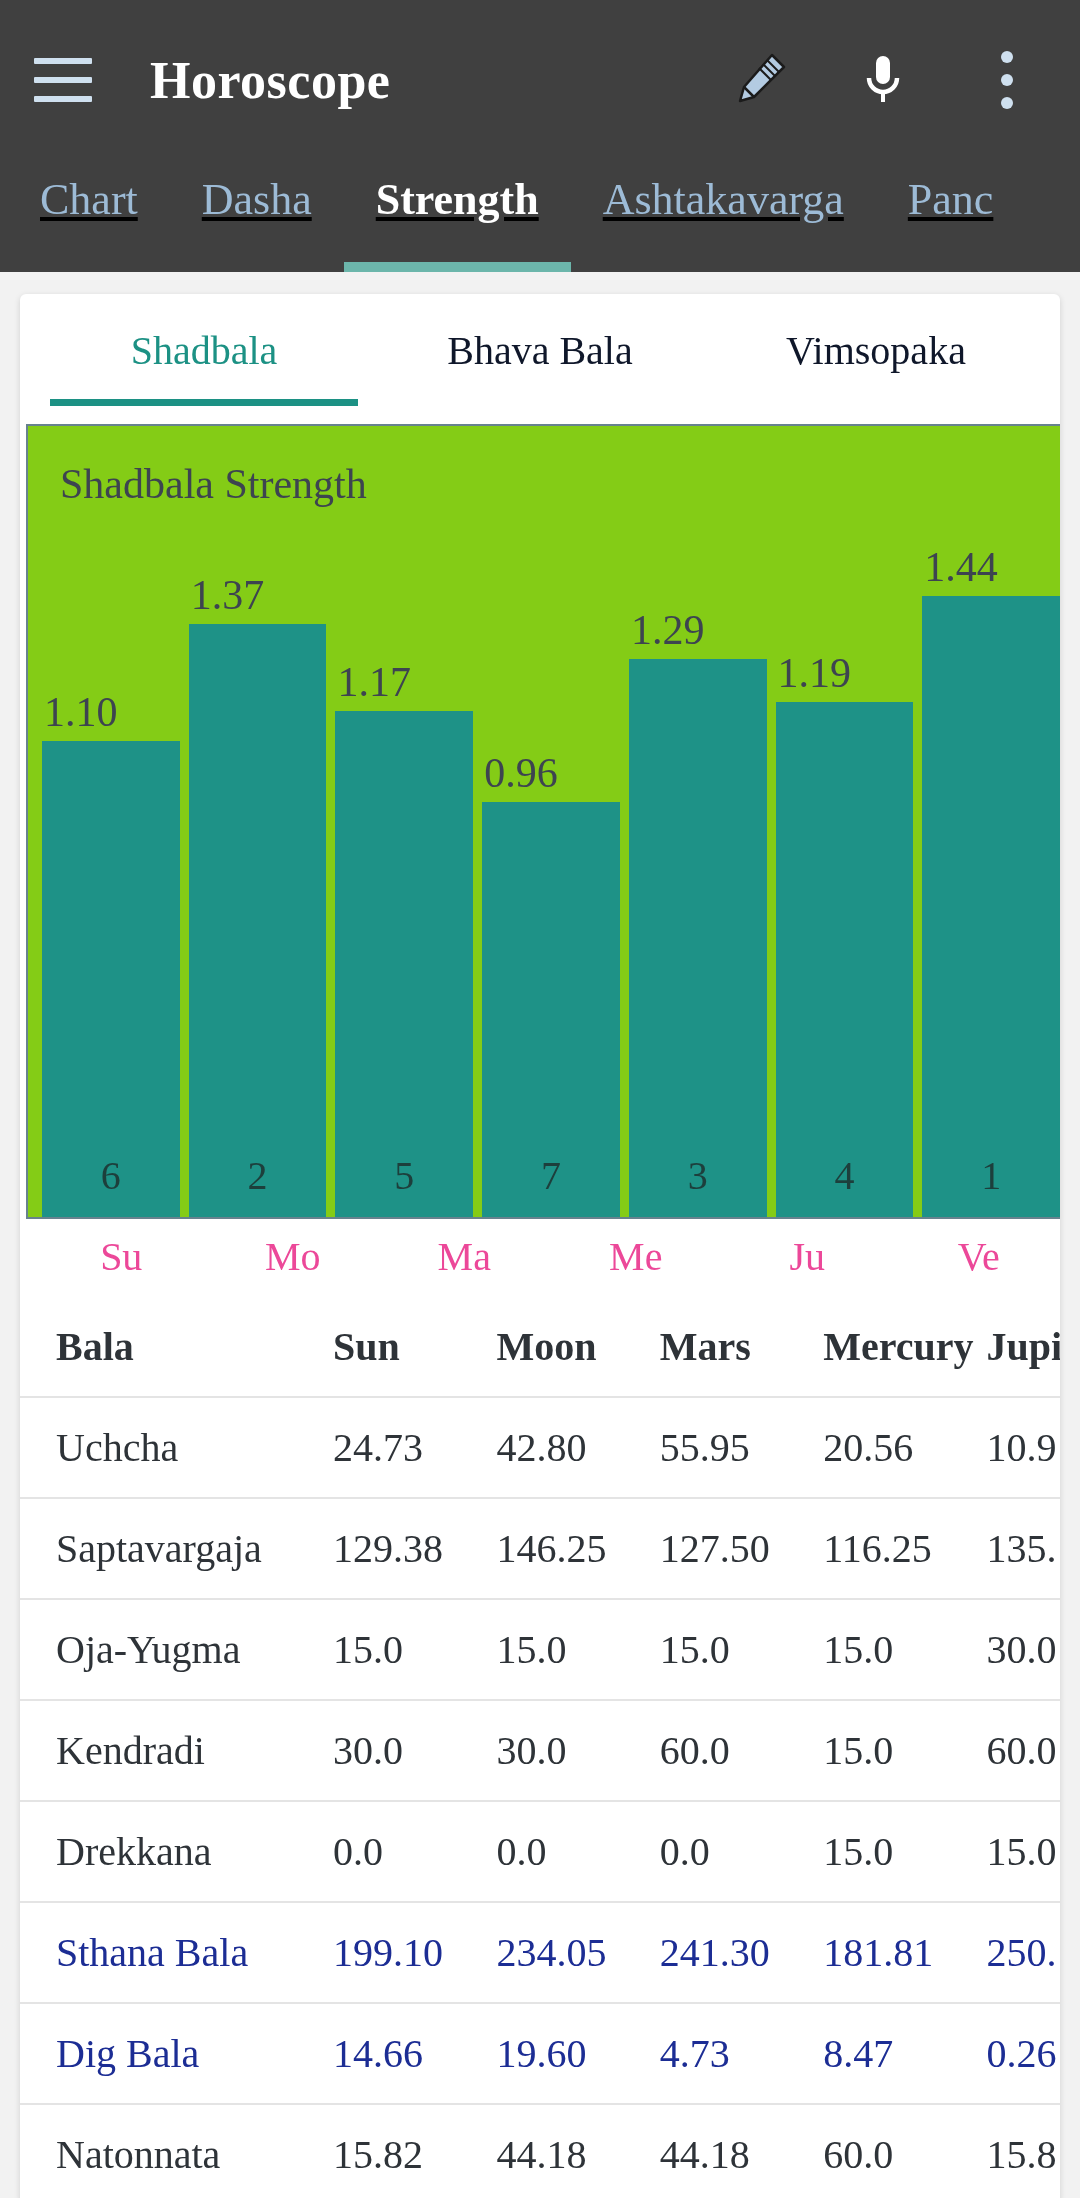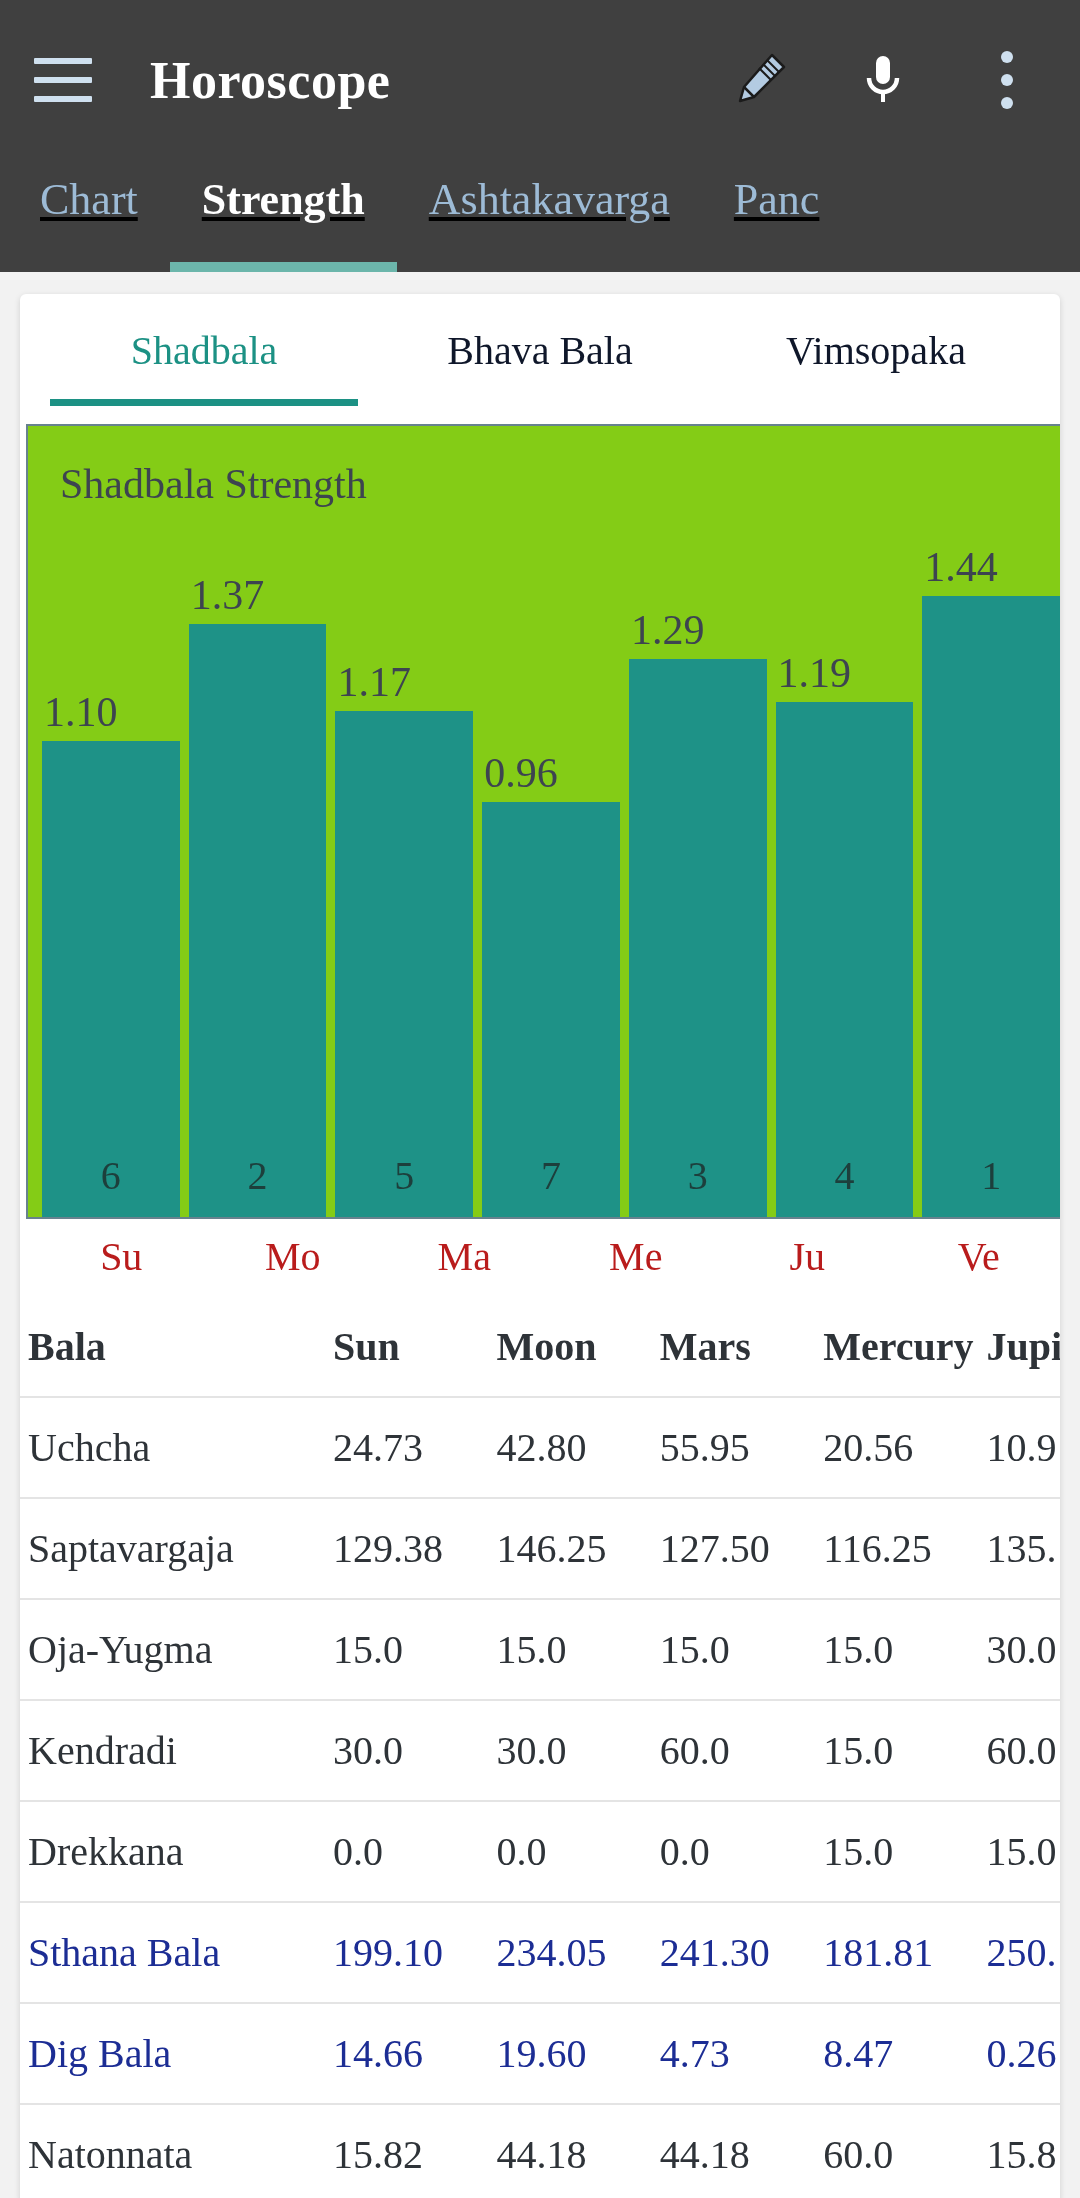--- a/index.html
+++ b/index.html
@@ -178,40 +178,40 @@
     display: flex;
     gap: 9px;
     margin: 0 0 0 20px;
     padding-top: 14px;
     height: 86px;
   }
   .xlabel {
     flex: 1 0 0;
     text-align: center;
     font-size: 40px;
-    color: #b91c1c;
+    color: #ec4899;
     min-width: 0;
   }
   table { border-collapse: collapse; width: 100%; table-layout: fixed; }
   th, td {
     text-align: left;
     font-size: 40px;
     color: #2e3338;
     padding: 26px 0 26px 0;
     white-space: nowrap;
     overflow: visible;
   }
   thead th {
     font-weight: bold;
     padding-top: 18px;
     padding-bottom: 26px;
   }
   tbody tr { border-top: 2px solid #e4e4e4; }
   thead tr { border-bottom: 2px solid #e4e4e4; }
-  .col-bala  { width: 272px; padding-left: 8px; }
+  .col-bala  { width: 272px; padding-left: 36px; }
   .col-v     { width: 142px; }
   tr.highlight td { color: #1c2d94; }
   .tbl-scroll { overflow: hidden; }
   .tbl-inner { width: 1130px; }
 </style>
 </head>
 <body>
 
 <div class="appbar">
   <div class="appbar-top">
@@ -254,20 +254,21 @@
           <i></i>
           <i></i>
         </div>
       </div>
 
     </div>
   </div>
 
   <div class="tabstrip">
     <div class="tab">Chart</div>
+    <div class="tab">Dasha</div>
     <div class="tab active">Strength</div>
     <div class="tab">Ashtakavarga</div>
     <div class="tab">Panc</div>
   </div>
 </div>
 
 <div class="page">
   <div class="card">
 
     <div class="subtabs">

